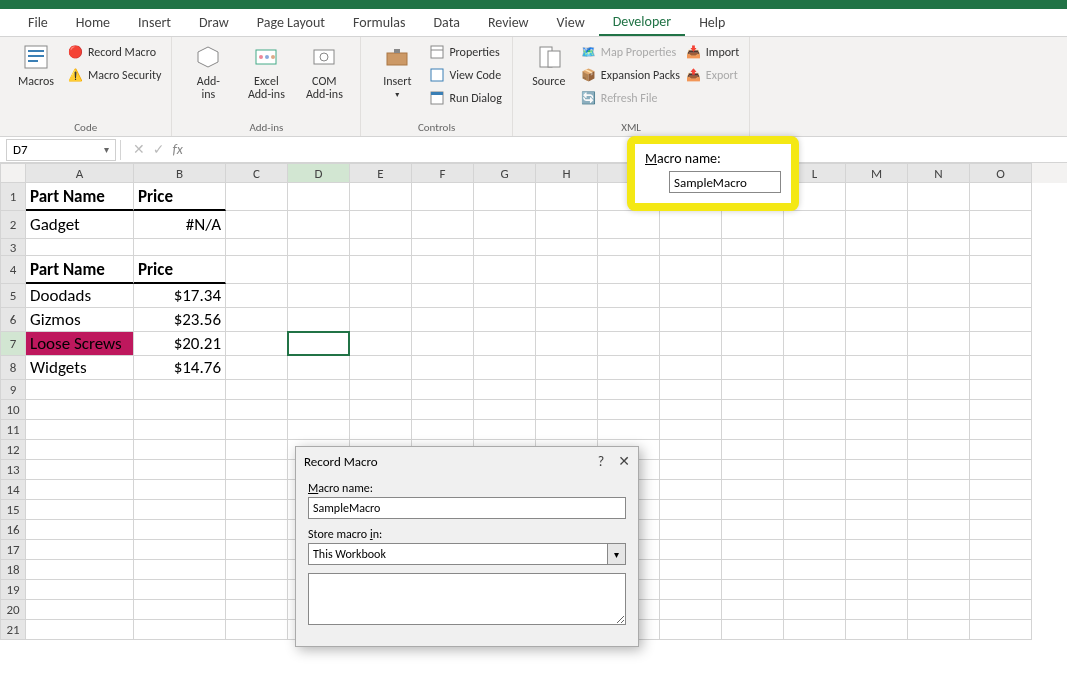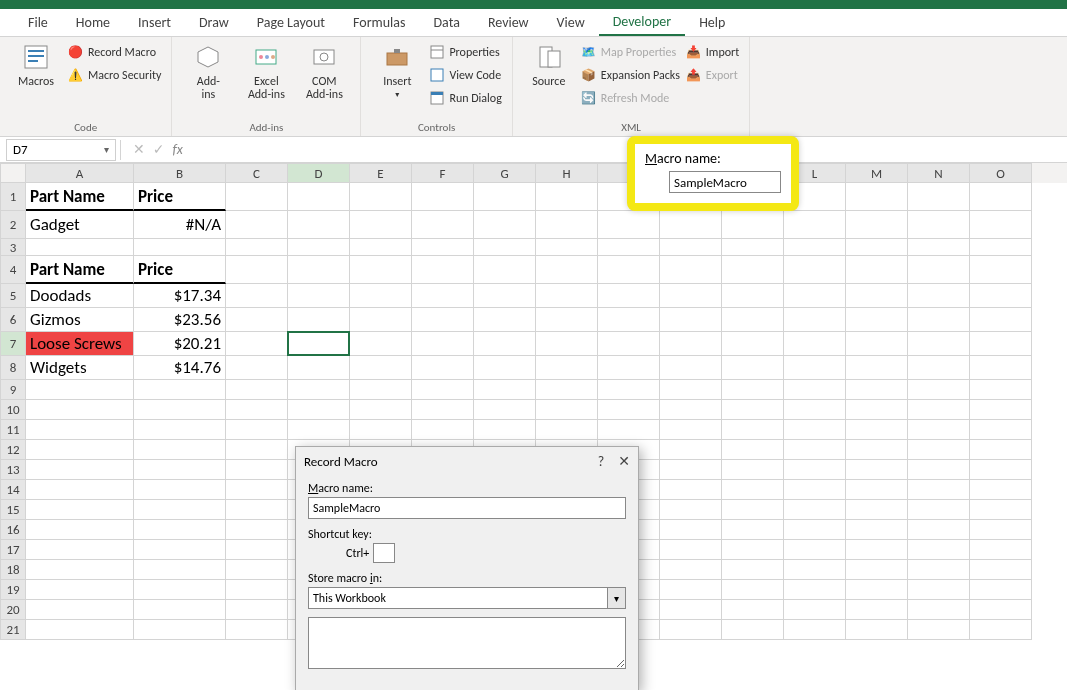--- a/index.html
+++ b/index.html
@@ -213,21 +213,21 @@
         <div class="smallbtn" style="color:#aaa">
             <span class="ic">🗺️</span>
             <span>Map Properties</span>
           </div>
         <div class="smallbtn">
             <span class="ic">📦</span>
             <span>Expansion Packs</span>
           </div>
         <div class="smallbtn" style="color:#aaa">
             <span class="ic">🔄</span>
-            <span>Refresh Mode</span>
+            <span>Refresh File</span>
           </div>
       </div>
       <div class="stack">
         <div class="smallbtn">
             <span class="ic">📥</span>
             <span>Import</span>
           </div>
         <div class="smallbtn" style="color:#aaa">
             <span class="ic">📤</span>
             <span>Export</span>
@@ -614,48 +614,41 @@
       <div class="cell hdr" style="left: 0px; top: 0px; width: 108px; height: 28px; background: rgb(255, 255, 255); border-top: none; border-right: 1px solid rgb(212, 212, 212); border-bottom: 2px solid rgb(0, 0, 0); border-left: none; border-image: initial;">Part Name</div>
       <div class="cell hdr" style="left: 108px; top: 0px; width: 92px; height: 28px; background: rgb(255, 255, 255); border-top: none; border-right: 1px solid rgb(212, 212, 212); border-bottom: 2px solid rgb(0, 0, 0); border-left: none; border-image: initial;">Price</div>
       <div class="cell" style="left: 0px; top: 28px; width: 108px; height: 28px; background: rgb(255, 255, 255); border-top: none; border-right: 1px solid rgb(212, 212, 212); border-bottom: 1px solid rgb(212, 212, 212); border-left: none; border-image: initial;">Gadget</div>
       <div class="cell" style="left: 108px; top: 28px; width: 92px; height: 28px; background: rgb(255, 255, 255); border-top: none; border-right: 1px solid rgb(212, 212, 212); border-bottom: 1px solid rgb(212, 212, 212); border-left: none; border-image: initial; justify-content: flex-end;">#N/A</div>
       <div class="cell hdr" style="left: 0px; top: 73px; width: 108px; height: 28px; background: rgb(255, 255, 255); border-top: none; border-right: 1px solid rgb(212, 212, 212); border-bottom: 2px solid rgb(0, 0, 0); border-left: none; border-image: initial;">Part Name</div>
       <div class="cell hdr" style="left: 108px; top: 73px; width: 92px; height: 28px; background: rgb(255, 255, 255); border-top: none; border-right: 1px solid rgb(212, 212, 212); border-bottom: 2px solid rgb(0, 0, 0); border-left: none; border-image: initial;">Price</div>
       <div class="cell" style="left: 0px; top: 101px; width: 108px; height: 24px; background: rgb(255, 255, 255); border-top: none; border-right: 1px solid rgb(212, 212, 212); border-bottom: 1px solid rgb(212, 212, 212); border-left: none; border-image: initial;">Doodads</div>
       <div class="cell" style="left: 108px; top: 101px; width: 92px; height: 24px; background: rgb(255, 255, 255); border-top: none; border-right: 1px solid rgb(212, 212, 212); border-bottom: 1px solid rgb(212, 212, 212); border-left: none; border-image: initial; justify-content: flex-end;">$17.34</div>
       <div class="cell" style="left: 0px; top: 125px; width: 108px; height: 24px; background: rgb(255, 255, 255); border-top: none; border-right: 1px solid rgb(212, 212, 212); border-bottom: 1px solid rgb(212, 212, 212); border-left: none; border-image: initial;">Gizmos</div>
       <div class="cell" style="left: 108px; top: 125px; width: 92px; height: 24px; background: rgb(255, 255, 255); border-top: none; border-right: 1px solid rgb(212, 212, 212); border-bottom: 1px solid rgb(212, 212, 212); border-left: none; border-image: initial; justify-content: flex-end;">$23.56</div>
-      <div class="cell" style="left: 0px; top: 149px; width: 108px; height: 24px; background: #ef4444; border-top: none; border-right: 1px solid rgb(212, 212, 212); border-bottom: 1px solid rgb(212, 212, 212); border-left: none; border-image: initial;">Loose Screws</div>
+      <div class="cell" style="left: 0px; top: 149px; width: 108px; height: 24px; background: #be185d; border-top: none; border-right: 1px solid rgb(212, 212, 212); border-bottom: 1px solid rgb(212, 212, 212); border-left: none; border-image: initial;">Loose Screws</div>
       <div class="cell" style="left: 108px; top: 149px; width: 92px; height: 24px; background: rgb(255, 255, 255); border-top: none; border-right: 1px solid rgb(212, 212, 212); border-bottom: 1px solid rgb(212, 212, 212); border-left: none; border-image: initial; justify-content: flex-end;">$20.21</div>
       <div class="cell" style="left: 0px; top: 173px; width: 108px; height: 24px; background: rgb(255, 255, 255); border-top: none; border-right: 1px solid rgb(212, 212, 212); border-bottom: 1px solid rgb(212, 212, 212); border-left: none; border-image: initial;">Widgets</div>
       <div class="cell" style="left: 108px; top: 173px; width: 92px; height: 24px; background: rgb(255, 255, 255); border-top: none; border-right: 1px solid rgb(212, 212, 212); border-bottom: 1px solid rgb(212, 212, 212); border-left: none; border-image: initial; justify-content: flex-end;">$14.76</div>
       <div style="position: absolute; left: 261px; top: 148px; width: 63px; height: 25px; border: 2px solid rgb(33, 115, 70); pointer-events: none;"></div>
     </div>
 
   <div class="dialog">
     <div class="dtitle">
       <span>Record Macro</span>
       <span class="btns">
           <span>?</span>
           <span>✕</span>
         </span>
     </div>
     <div class="dbody">
       <div class="frow">
         <div class="flabel"><span class="u">M</span>acro name:</div>
         <input class="tinput" value="SampleMacro" style="">
       </div>
       <div class="frow">
-        <div class="flabel">Shortcut key:</div>
-        <div class="shortcut-row">
-            <span>Ctrl+</span>
-            <input class="box" style="">
-          </div>
-      </div>
-      <div class="frow">
         <div class="flabel">Store macro <span class="u">i</span>n:</div>
         <div class="select">
             <span>This Workbook</span>
             <span class="ar">▾</span>
           </div>
       </div>
       <div class="frow">
         <textarea class="desc" style=""></textarea>
       </div>
 

